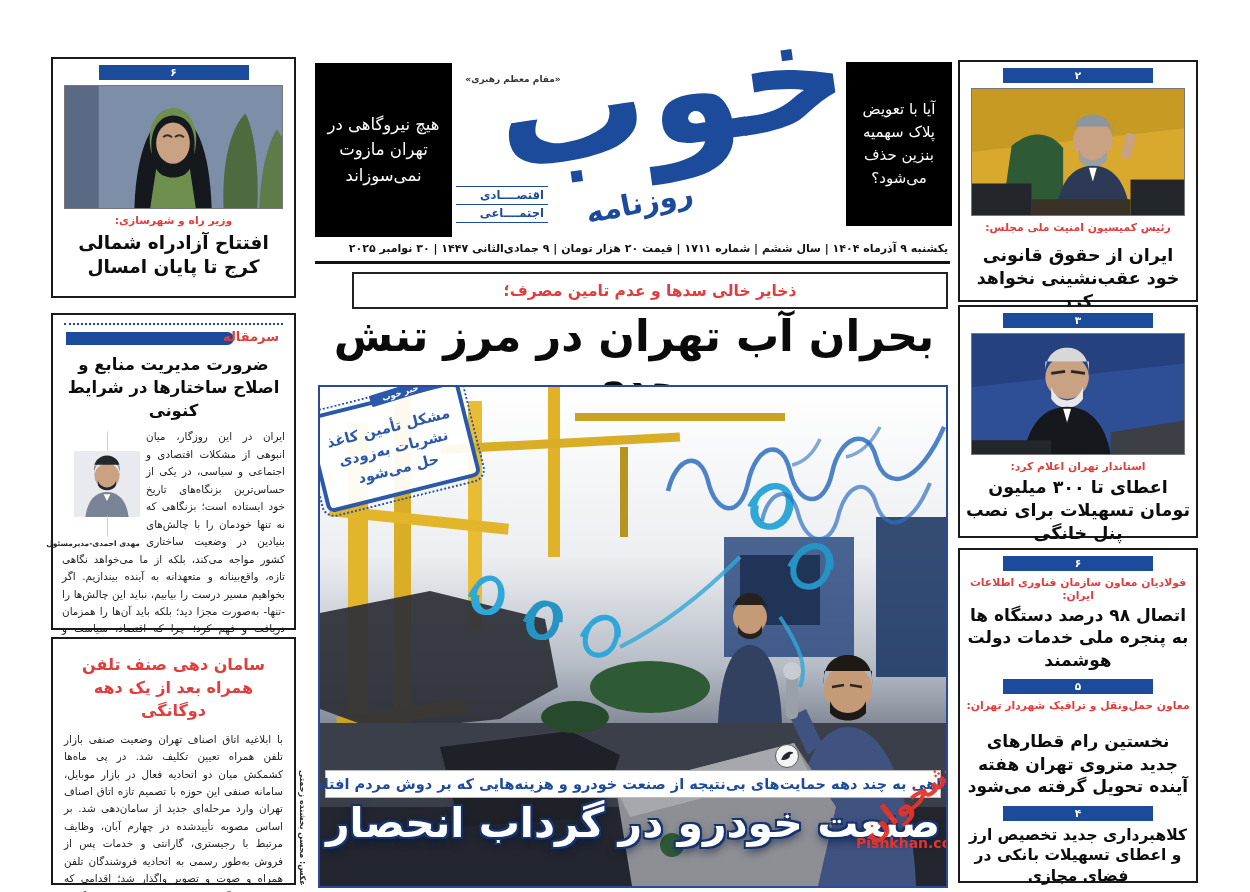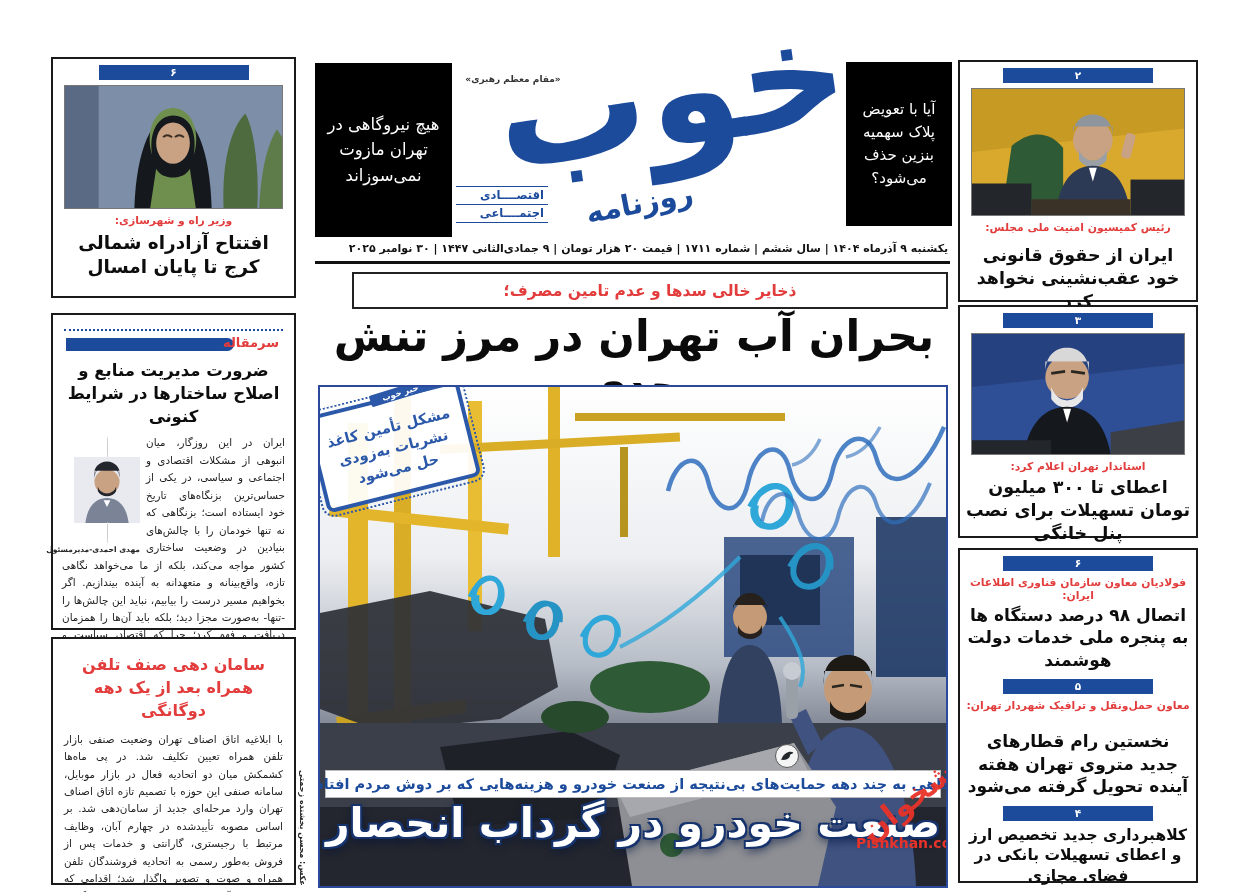--- a/index.html
+++ b/index.html
@@ -11,21 +11,21 @@
   .nbox { position:absolute; border:2px solid #1a1a1a; background:#fff; }
   .badge-bar { display:block; margin:6px auto 0; width:150px; height:15px; background:#1d4b9c; color:#fff;
                font-size:10.5px; font-weight:bold; text-align:center; line-height:15px; }
   .kicker-red { color:#e23c3c; font-weight:bold; font-size:10.8px; text-align:center; margin-top:5px; }
   .story-hl { color:#0d0d0d; font-weight:bold; text-align:center; line-height:1.32; }
 
   
   .photo-frame { display:block; margin:5px auto 0; width:219px; height:124px; border:1px solid #777; overflow:hidden; }
   .photo-frame svg { display:block; width:100%; height:100%; }
 
-  .editorial-head { position:relative; height:24px; margin:8px 2px 0; border-top:2px dotted #1d4b9c; padding-top:5px;text-decoration:underline; }
+  .editorial-head { position:relative; height:24px; margin:2px 2px 0; border-top:2px dotted #1d4b9c; padding-top:5px;text-decoration:underline; }
   .editorial-bar { position:absolute; left:2px; top:7px; width:168px; height:13px; background:#1d4b9c;
                    border-radius:0 10px 10px 0; }
   .editorial-label { position:absolute; right:4px; top:4px; color:#e23c3c; font-weight:bold; font-size:13px; }
   .editorial-hl { font-size:16.5px; font-weight:bold; text-align:center; line-height:1.4; margin-top:6px; color:#0d0d0d;}
   .author-fig { float:left; width:66px; margin:4px 6px 2px 12px; text-align:center; }
   .author-circle { width:58px; height:58px; border-radius:50%; overflow:hidden; margin:0 auto; border:1px solid #ccc; }
   .author-circle svg { display:block; width:100%; height:100%; }
   .author-name { font-size:7.5px; font-weight:bold; color:#222; margin-top:3px; white-space:nowrap; }
   .body-text { font-size:10.4px; line-height:1.68; text-align:justify; color:#1c1c1c; margin-top:6px; }
   .continue-line { font-size:10.5px; font-weight:bold; color:#111; margin-top:3px; }

